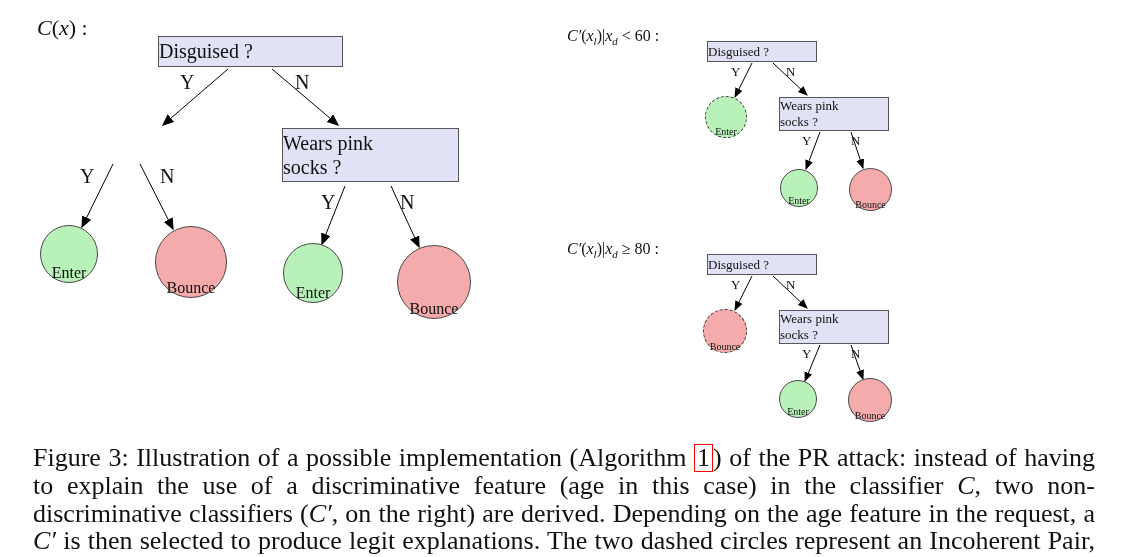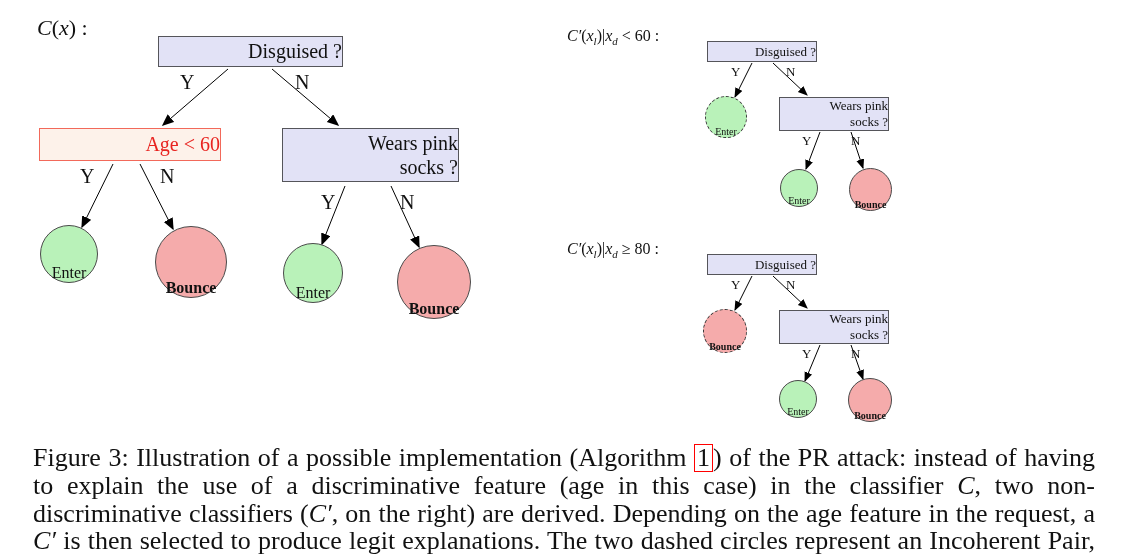--- a/index.html
+++ b/index.html
@@ -2,32 +2,32 @@
 <html style="--node-fill: #e2e2f6; --node-border: #55555a; --age-fill: #fdf2ea; --age-border: #f2695a; --age-text: #e8231f; --enter-fill: #b9f2b9; --bounce-fill: #f5abab; --circle-border: #4a4a4a; --ref-red: #ff0000;"><head>
 <meta charset="utf-8">
 <style>
   html,body{margin:0;padding:0;background:#ffffff;}
   #canvas{
     position:relative;width:1125px;height:557px;background:#ffffff;overflow:hidden;
     font-family:"Liberation Serif","DejaVu Serif",serif;color:#111;
   }
   #edges{position:absolute;left:0;top:0;width:1125px;height:557px;pointer-events:none;}
   .qbox{
-    position:absolute;display:flex;flex-direction:column;align-items:flex-end;justify-content:center;
+    position:absolute;display:flex;flex-direction:column;align-items:flex-start;justify-content:center;
     background:var(--node-fill);border:1.5px solid var(--node-border);
     text-align:center;box-sizing:border-box;line-height:1.22;
   }
   .qbox.small{border-width:1px;}
   .qbox.age{background:var(--age-fill);border-color:var(--age-border);color:var(--age-text);}
   .circle{
     position:absolute;border-radius:50%;display:flex;align-items:flex-end;justify-content:center;
     border:1.2px solid var(--circle-border);box-sizing:border-box;text-align:center;
   }
   .circle.green{background:var(--enter-fill);}
-  .circle.red{background:var(--bounce-fill);font-weight:bold;}
+  .circle.red{background:var(--bounce-fill);}
   .circle.dashed{border:1.4px dashed #333333;}
   .branch{position:absolute;color:#111;}
   .big{font-size:20px;}
   .small-t{font-size:13px;}
   .treelabel{position:absolute;white-space:nowrap;}
   .it{font-style:italic;}
   .treelabel sub{font-size:0.68em;font-style:italic;}
   #caption{
     position:absolute;left:33px;top:444px;width:1062px;
     font-size:26px;line-height:27.5px;text-align:justify;color:#111;
@@ -75,23 +75,20 @@
     <span class="it">C</span><span>(</span><span class="it">x</span><span>) :</span>
   </div>
 
   <div class="qbox big" style="left:158px;top:36px;width:185px;height:31px;">
     <span>Disguised ?</span>
   </div>
 
   <div class="branch big" style="left:180px;top:71px;">Y</div>
   <div class="branch big" style="left:295px;top:71px;">N</div>
 
-  <div class="qbox big age" style="left:39px;top:128px;width:182px;height:33px;">
-    <span>Age &lt; 60</span>
-  </div>
 
   <div class="qbox big" style="left:282px;top:128px;width:177px;height:54px;">
     <span>Wears pink</span>
     <span>socks ?</span>
   </div>
 
   <div class="branch big" style="left:80px;top:165px;">Y</div>
   <div class="branch big" style="left:160px;top:165px;">N</div>
   <div class="branch big" style="left:321px;top:191px;">Y</div>
   <div class="branch big" style="left:400px;top:191px;">N</div>

